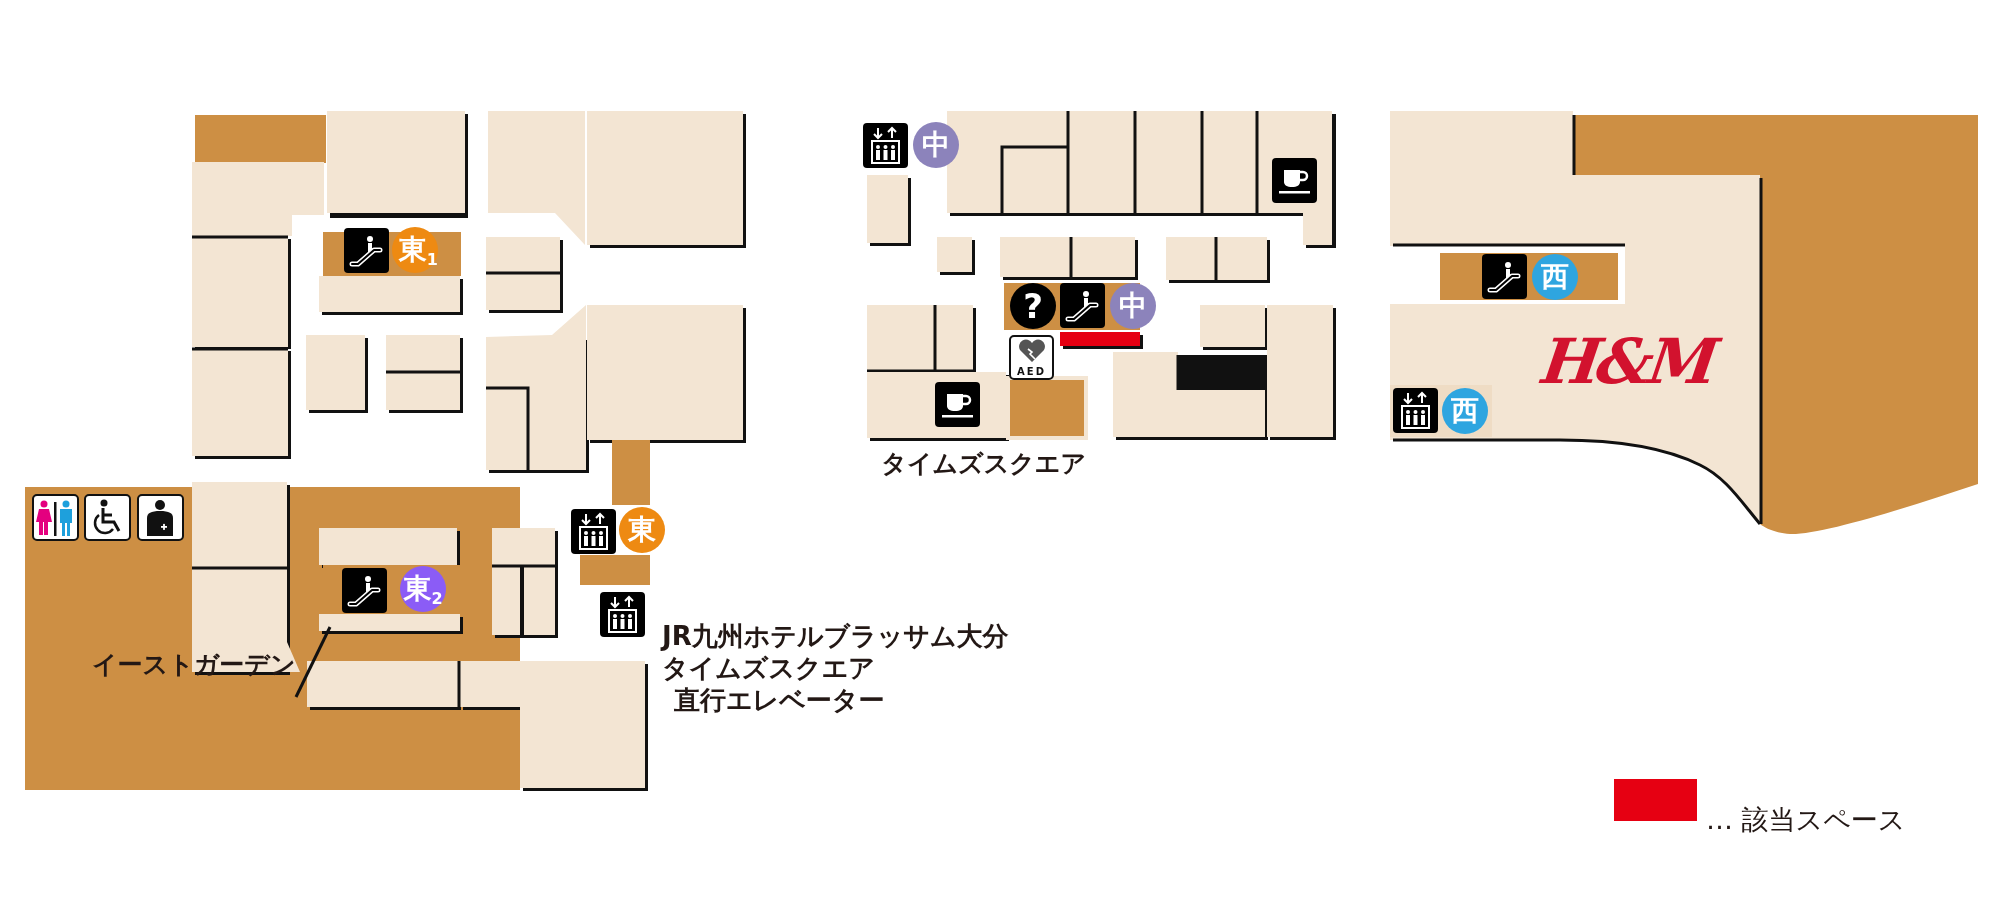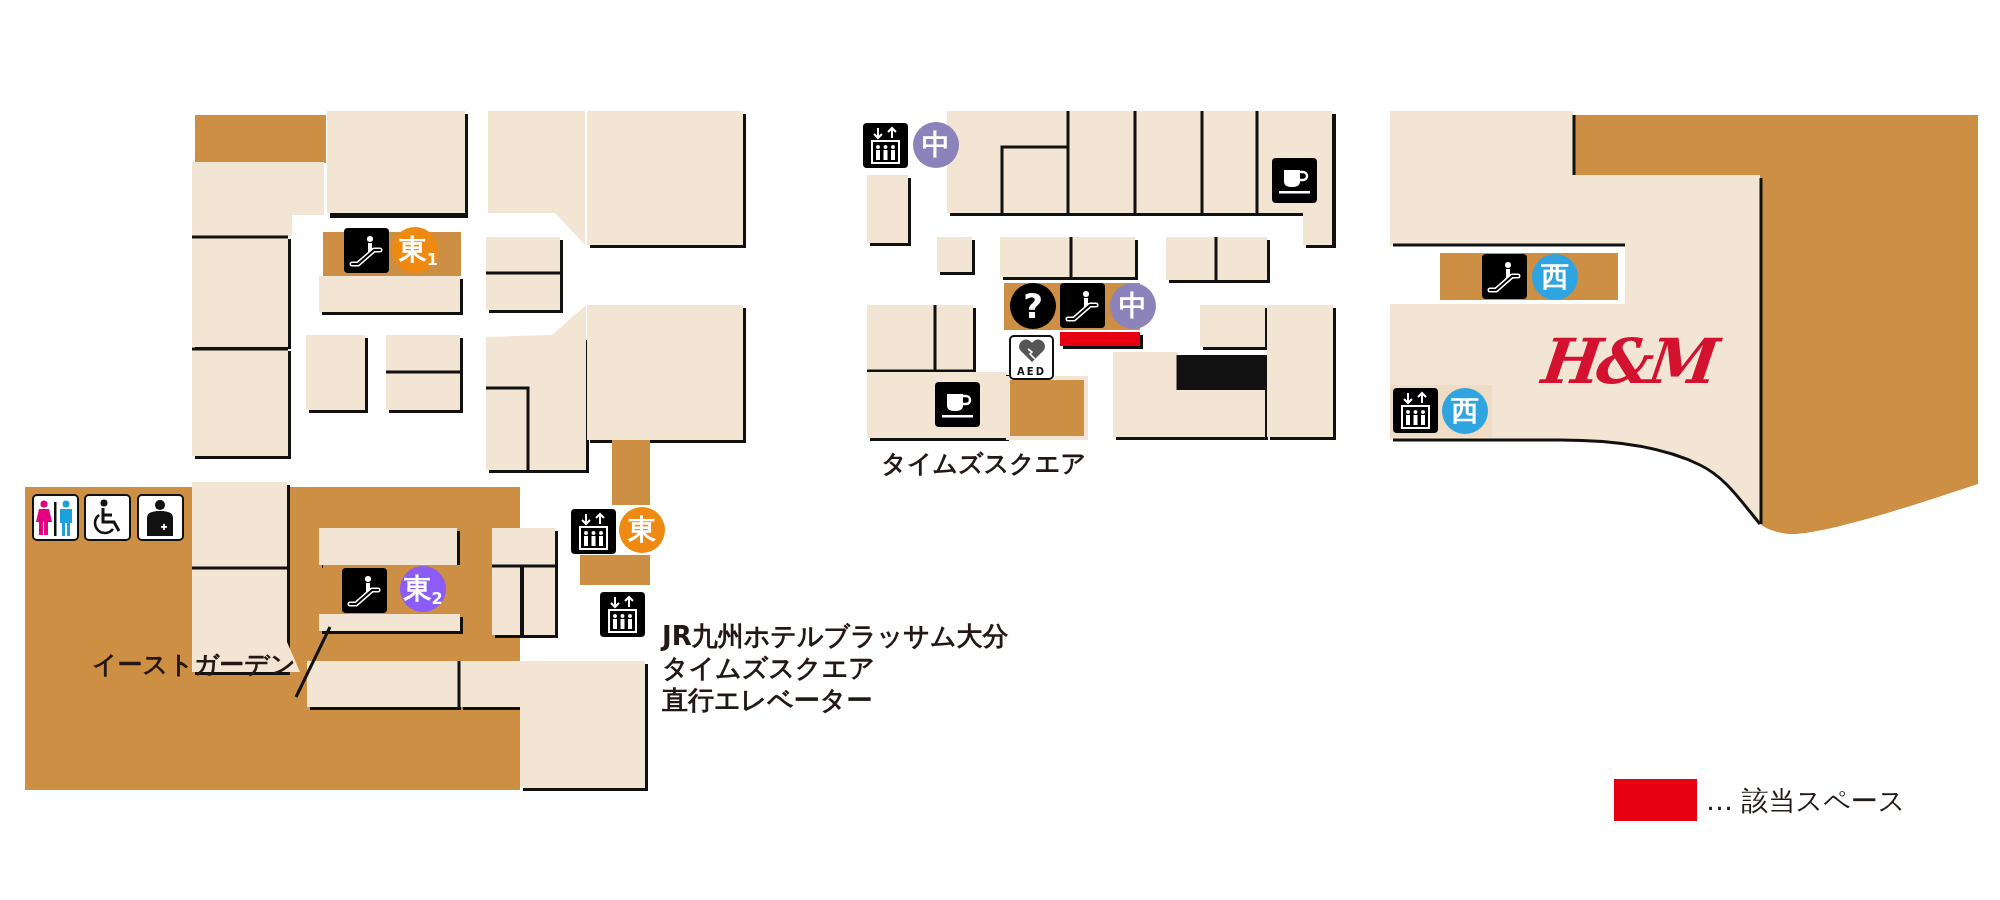--- a/index.html
+++ b/index.html
@@ -8,21 +8,21 @@
   .blk{fill:#f3e5d3;}
   .org{fill:#cd8f44;}
   .sh{fill:#111111;}
   .lbl{position:absolute;color:#231815;font-weight:bold;font-family:"DejaVu Sans","Liberation Sans",sans-serif;white-space:nowrap;}
   .icon{position:absolute;box-sizing:border-box;}
   .sq{background:#000;border-radius:4px;width:45px;height:45px;}
   .circ{border-radius:50%;width:46px;height:46px;color:#fff;font-weight:bold;font-size:28px;line-height:46px;text-align:center;font-family:"DejaVu Sans","Liberation Sans",sans-serif;}
   .circ sub{font-size:16px;vertical-align:baseline;position:relative;top:6px;}
   .wicon{background:#fff;border:2px solid #111;border-radius:5px;width:47px;height:47px;}
   .legend-box{position:absolute;left:1614px;top:779px;width:83px;height:42px;background:#e60012;}
-  .legend-text{position:absolute;left:1706px;top:783px;font-size:27px;color:#231815;font-family:"DejaVu Sans","Liberation Sans",sans-serif;}
+  .legend-text{position:absolute;left:1706px;top:802px;font-size:27px;color:#231815;font-family:"DejaVu Sans","Liberation Sans",sans-serif;}
 </style>
 </head>
 <body>
 
 <svg id="map" viewBox="0 0 2000 900" xmlns="http://www.w3.org/2000/svg">
 
   <g>
     <rect class="org" x="25" y="487" width="495" height="303"></rect>
     <rect class="org" x="195" y="115" width="131" height="48"></rect>
   </g>
@@ -310,17 +310,17 @@
 
 <div class="lbl" style="left:92px;top:648px;font-size:25px;font-weight:bold;">イーストガーデン</div>
 
 <div style="position:absolute;left:850px;top:448px;width:236px;text-align:right;">
   <div class="lbl" style="position:static;font-size:25px;line-height:32px;">タイムズスクエア</div>
 </div>
 
 <div style="position:absolute;left:662px;top:620px;">
   <div class="lbl" style="position:static;font-size:26px;line-height:32px;">JR九州ホテルブラッサム大分</div>
   <div class="lbl" style="position:static;font-size:26px;line-height:32px;">タイムズスクエア</div>
-  <div class="lbl" style="position:static;font-size:26px;line-height:32px;">直行エレベーター</div>
+  <div class="lbl" style="position:static;font-size:26px;line-height:32px;margin-left:12px;">直行エレベーター</div>
 </div>
 
 <div class="legend-box"></div>
 <div class="legend-text">… 該当スペース</div>
 
 </body></html>

